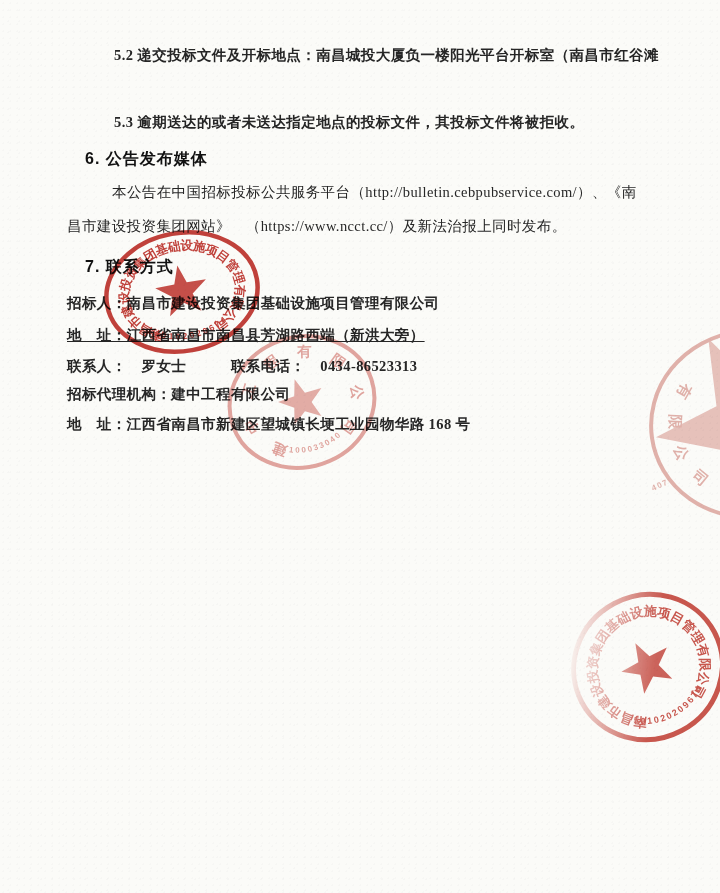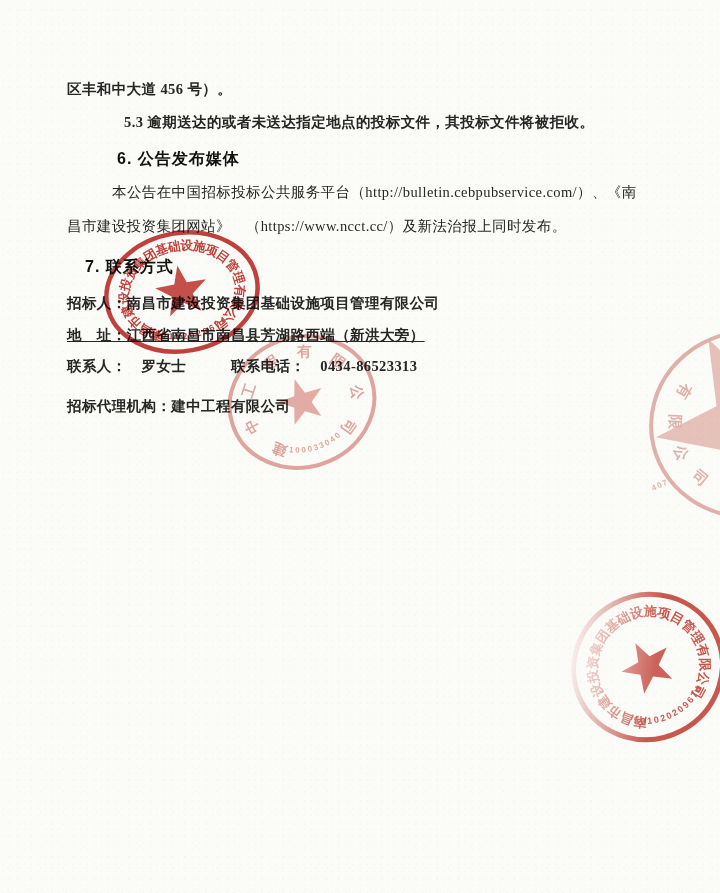--- a/index.html
+++ b/index.html
@@ -41,30 +41,31 @@
   .fade-left{
     -webkit-mask-image:linear-gradient(97deg, rgba(0,0,0,0) 8%, rgba(0,0,0,0.5) 34%, #000 58%);
     mask-image:linear-gradient(97deg, rgba(0,0,0,0) 8%, rgba(0,0,0,0.5) 34%, #000 58%);
   }
 </style>
 </head>
 <body>
 
 <div class="page">
 
-  <div class="ln w6" style="left:67px;top:81px;">区丰和中大道 456 号）。</div>
-  <div class="ln w6" style="left:124px;top:114px;">5.3 逾期送达的或者未送达指定地点的投标文件，其投标文件将被拒收。</div>
-  <div class="ln hd" style="left:85px;top:149px;margin-left:32px;">6. 公告发布媒体</div>
+  <div class="ln w6" style="left:114px;top:47px;">5.2 递交投标文件及开标地点：南昌城投大厦负一楼阳光平台开标室（南昌市红谷滩</div>
+  <div class="ln w6" style="left:114px;top:114px;">5.3 逾期送达的或者未送达指定地点的投标文件，其投标文件将被拒收。</div>
+  <div class="ln hd" style="left:85px;top:149px;">6. 公告发布媒体</div>
   <div class="ln" style="left:67px;top:218px;">昌市建设投资集团网站》　（https://www.ncct.cc/）及新法治报上同时发布。</div>
   <div class="ln" style="left:112px;top:184px;">本公告在中国招标投标公共服务平台（http://bulletin.cebpubservice.com/）、《南</div>
   <div class="ln hd" style="left:85px;top:257px;">7. 联系方式</div>
   <div class="ln w6" style="left:67px;top:295px;">招标人：南昌市建设投资集团基础设施项目管理有限公司</div>
   <div class="ln w6" style="left:67px;top:327px;text-decoration:underline;">地　址：江西省南昌市南昌县芳湖路西端（新洪大旁）</div>
   <div class="ln w6" style="left:67px;top:358px;">联系人：　罗女士　　　联系电话：　0434-86523313</div>
-  <div class="ln w6" style="left:67px;top:386px;margin-top:12px;">招标代理机构：建中工程有限公司</div>
+  <div class="ln w6" style="left:67px;top:386px;">招标代理机构：建中工程有限公司</div>
+  <div class="ln w6" style="left:67px;top:416px;">地　址：江西省南昌市新建区望城镇长埂工业园物华路 168 号</div>
 
   <svg class="seal" style="left:95px;top:220px;opacity:.9;" width="185" height="142" viewBox="95 220 185 142">
       <g transform="rotate(-10 182 292)">
         <ellipse cx="182" cy="292" rx="76" ry="59" fill="none" stroke="#bd2d26" stroke-width="4.5"></ellipse>
         <path id="ring0" d="M 159.2 330.1 A 54 42 0 0 1 204.8 253.9 A 54 42 0 0 1 204.8 330.1" fill="none"></path>
         <text fill="#bd2d26" font-size="12.5" font-weight="700" text-anchor="middle"><textPath href="#ring0" startOffset="50%" textLength="252" lengthAdjust="spacing">南昌市建设投资集团基础设施项目管理有限公司</textPath></text>
         <polygon points="182.0,265.0 188.3,283.3 207.7,283.7 192.3,295.3 197.9,313.8 182.0,302.8 166.1,313.8 171.7,295.3 156.3,283.7 175.7,283.3" fill="#bd2d26" fill-opacity="0.92"></polygon>
         <path id="smile0" d="M 129.2 315.5 A 61 47 0 0 0 234.8 315.5" fill="none"></path>
         <text fill="#bd2d26" font-size="8.5" font-weight="700" text-anchor="middle" letter-spacing="2.5" class="serial"><textPath href="#smile0" startOffset="50%">360102020674</textPath></text>
       </g>

